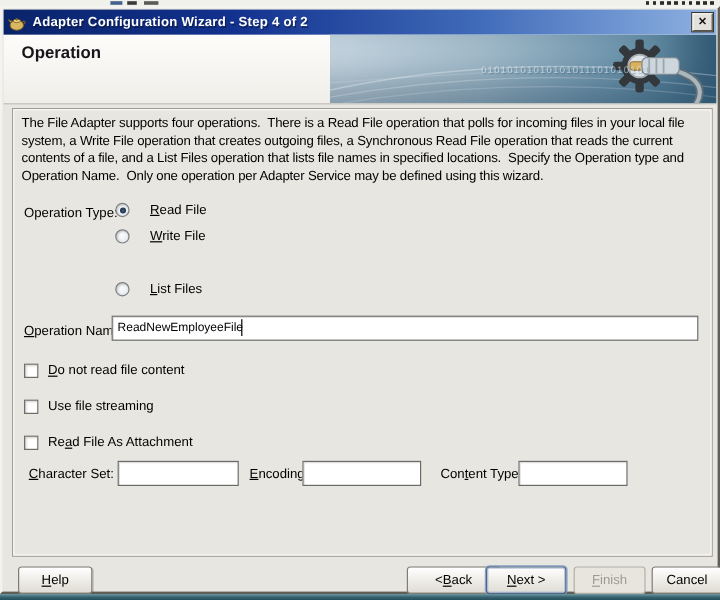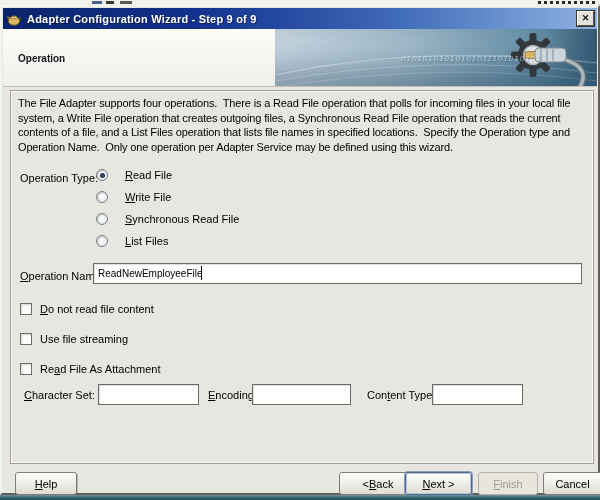--- a/index.html
+++ b/index.html
@@ -20,24 +20,24 @@
     display:flex; align-items:center; padding:0 3px; }
   .titlebar-text { color:#ffffff; font-size:11px; font-weight:bold; margin-left:5px; letter-spacing:0.2px;
     text-shadow:1px 1px 0 rgba(0,0,0,0.35); flex:1; white-space:nowrap; overflow:hidden; }
   .close-btn { width:17px; height:15px; background:#e3e1db; border:1px solid; border-color:#fbfaf7 #55534b #55534b #fbfaf7;
     box-shadow:0 0 0 1px #3a3832; display:flex; align-items:center; justify-content:center;
     font-size:9px; font-weight:bold; color:#111; line-height:1; cursor:default; }
 
   
   .banner { position:absolute; left:1px; top:22px; width:594px; height:58px;
     background:linear-gradient(#fdfcfa,#efeee9); border-bottom:1px solid #c2c0b8; }
-  .banner-title { position:absolute; left:15px; top:24px; font-size:10px; font-weight:bold; color:#15151a; }
+  .banner-title { position:absolute; left:15px; top:6px; font-size:14px; font-weight:bold; color:#15151a; }
   .banner-art { position:absolute; left:272px; top:0; width:322px; height:57px; overflow:hidden;
     background:linear-gradient(100deg,#c9d8e2 0%,#a3bccb 40%,#7299b0 72%,#4a7590 100%);
-    box-shadow:inset -26px -16px 34px rgba(8,40,66,0.38);font-style:italic; }
+    box-shadow:inset -26px -16px 34px rgba(8,40,66,0.38); }
   .binary { position:absolute; font-size:8px; letter-spacing:1px; color:rgba(236,244,248,0.55);
     text-shadow:1px 1px 1px rgba(16,56,84,0.35); white-space:nowrap; }
   .binary.b1 { left:126px; top:25px; }
   .binary.b2 { left:158px; top:35px;margin-top:36px; }
   .banner-svg { position:absolute; left:0; top:0; }
 
   
   .panel { position:absolute; left:8px; top:83px; width:584px; height:374px; border:1px solid #a29e96; }
   .panel-inner { position:absolute; inset:0; border:1px solid #fbfaf6; }
 
@@ -92,21 +92,21 @@
 <div class="dialog">
 
   <div class="titlebar">
     <svg width="16" height="16" viewBox="0 0 16 16">
       <ellipse cx="8" cy="10" rx="5.6" ry="4.2" fill="#d9b760" stroke="#7a5c1e" stroke-width="0.8"></ellipse>
       <path d="M3 8 L0.9 5.4 L4 6.6 Z" fill="#d9b760" stroke="#7a5c1e" stroke-width="0.7"></path>
       <path d="M12.6 7.2 C 15.2 5.8, 15.6 8.6, 13.4 9.4" fill="none" stroke="#7a5c1e" stroke-width="1"></path>
       <ellipse cx="8" cy="6.4" rx="3" ry="1.4" fill="#f0d890" stroke="#7a5c1e" stroke-width="0.7"></ellipse>
       <circle cx="8" cy="5.2" r="1" fill="#8a6a2a"></circle>
     </svg>
-    <span class="titlebar-text">Adapter Configuration Wizard - Step 9 of 9</span>
+    <span class="titlebar-text">Adapter Configuration Wizard - Step 4 of 2</span>
     <div class="close-btn">
       <span>✕</span>
     </div>
   </div>
 
   <div class="banner">
     <span class="banner-title">Operation</span>
     <div class="banner-art">
       <svg class="banner-svg" width="322" height="57">
         <path d="M0 46 Q 150 14 322 34" stroke="rgba(255,255,255,0.30)" stroke-width="1.2" fill="none"></path>
@@ -153,24 +153,20 @@
 
   <span class="lbl" style="left:18px;top:165px">Operation Type:</span>
   <div class="radio-row" style="top:160px">
     <span class="radio selected"></span>
     <span class="rlabel"><u>R</u>ead File</span>
   </div>
   <div class="radio-row" style="top:182px">
     <span class="radio"></span>
     <span class="rlabel"><u>W</u>rite File</span>
   </div>
-  <div class="radio-row" style="top:204px">
-    <span class="radio"></span>
-    <span class="rlabel"><u>S</u>ynchronous Read File</span>
-  </div>
   <div class="radio-row" style="top:226px">
     <span class="radio"></span>
     <span class="rlabel"><u>L</u>ist Files</span>
   </div>
 
   <span class="lbl" style="left:18px;top:263px"><u>O</u>peration Name:</span>
   <input class="tfield" style="left: 91px; top: 256px; width: 489px;" type="text" value="ReadNewEmployeeFile">
   <div class="caret" style="left:199px;top:259px"></div>
 
   <div class="check-row" style="top:295px">

